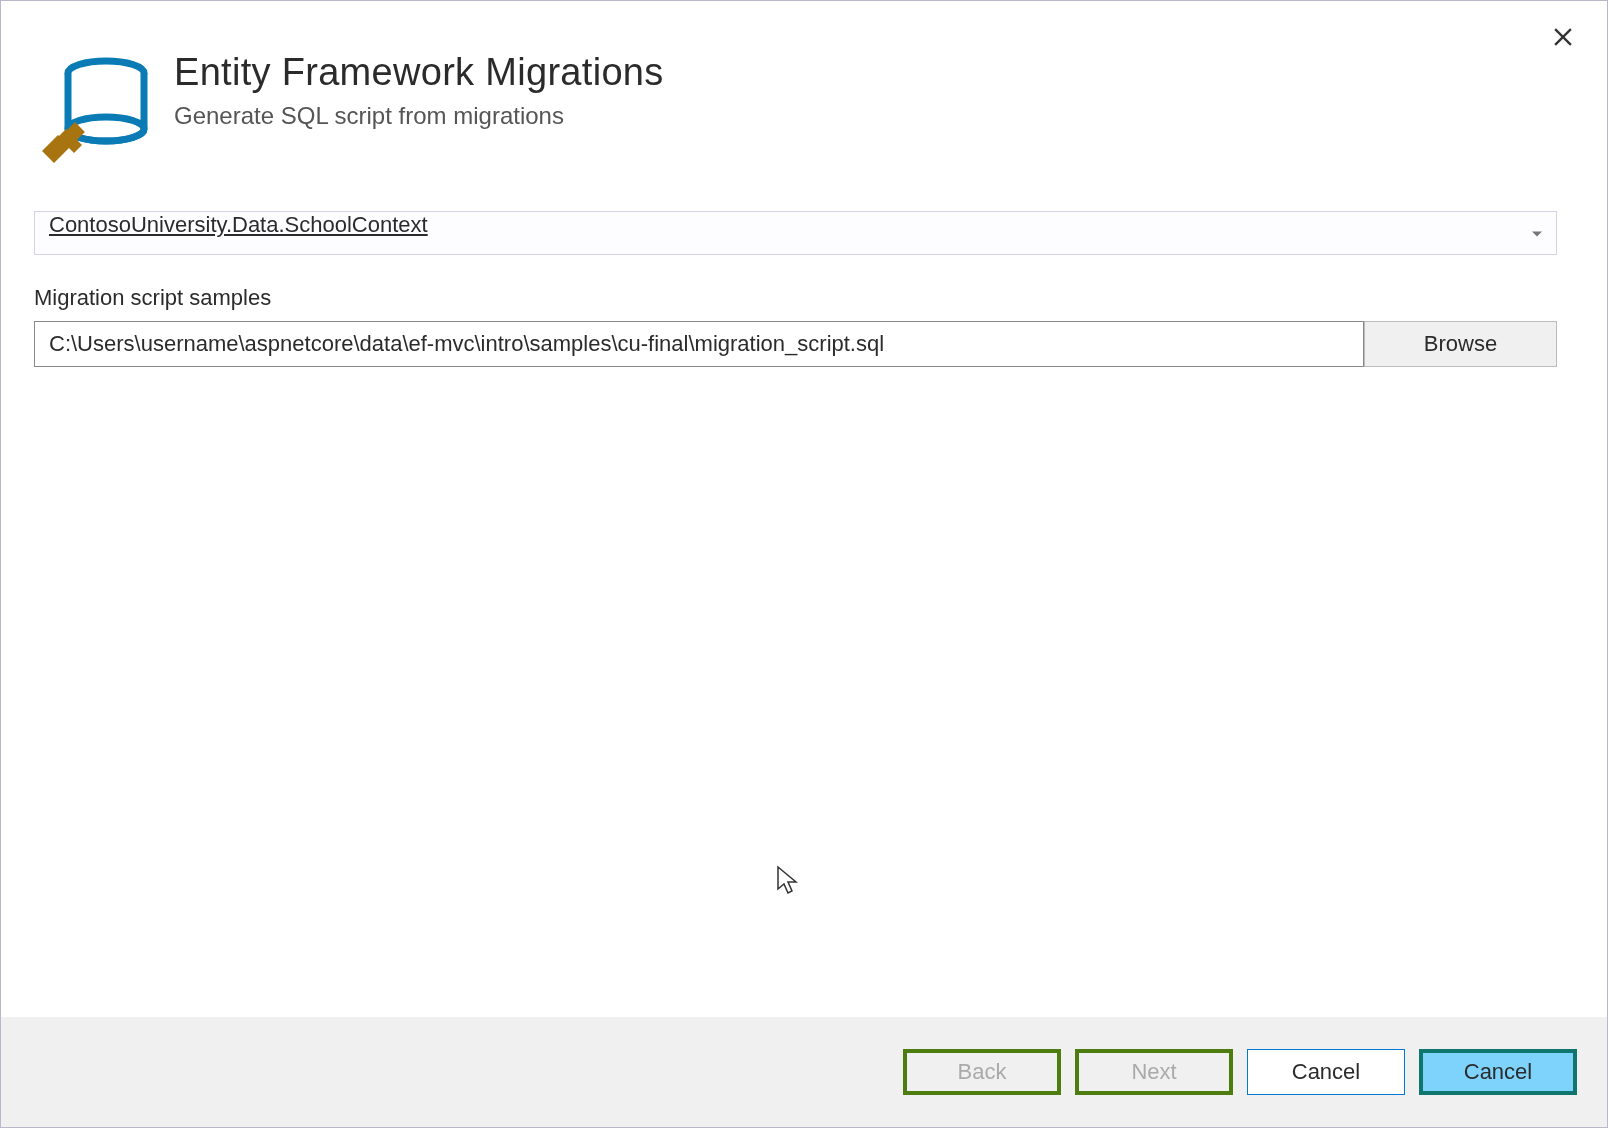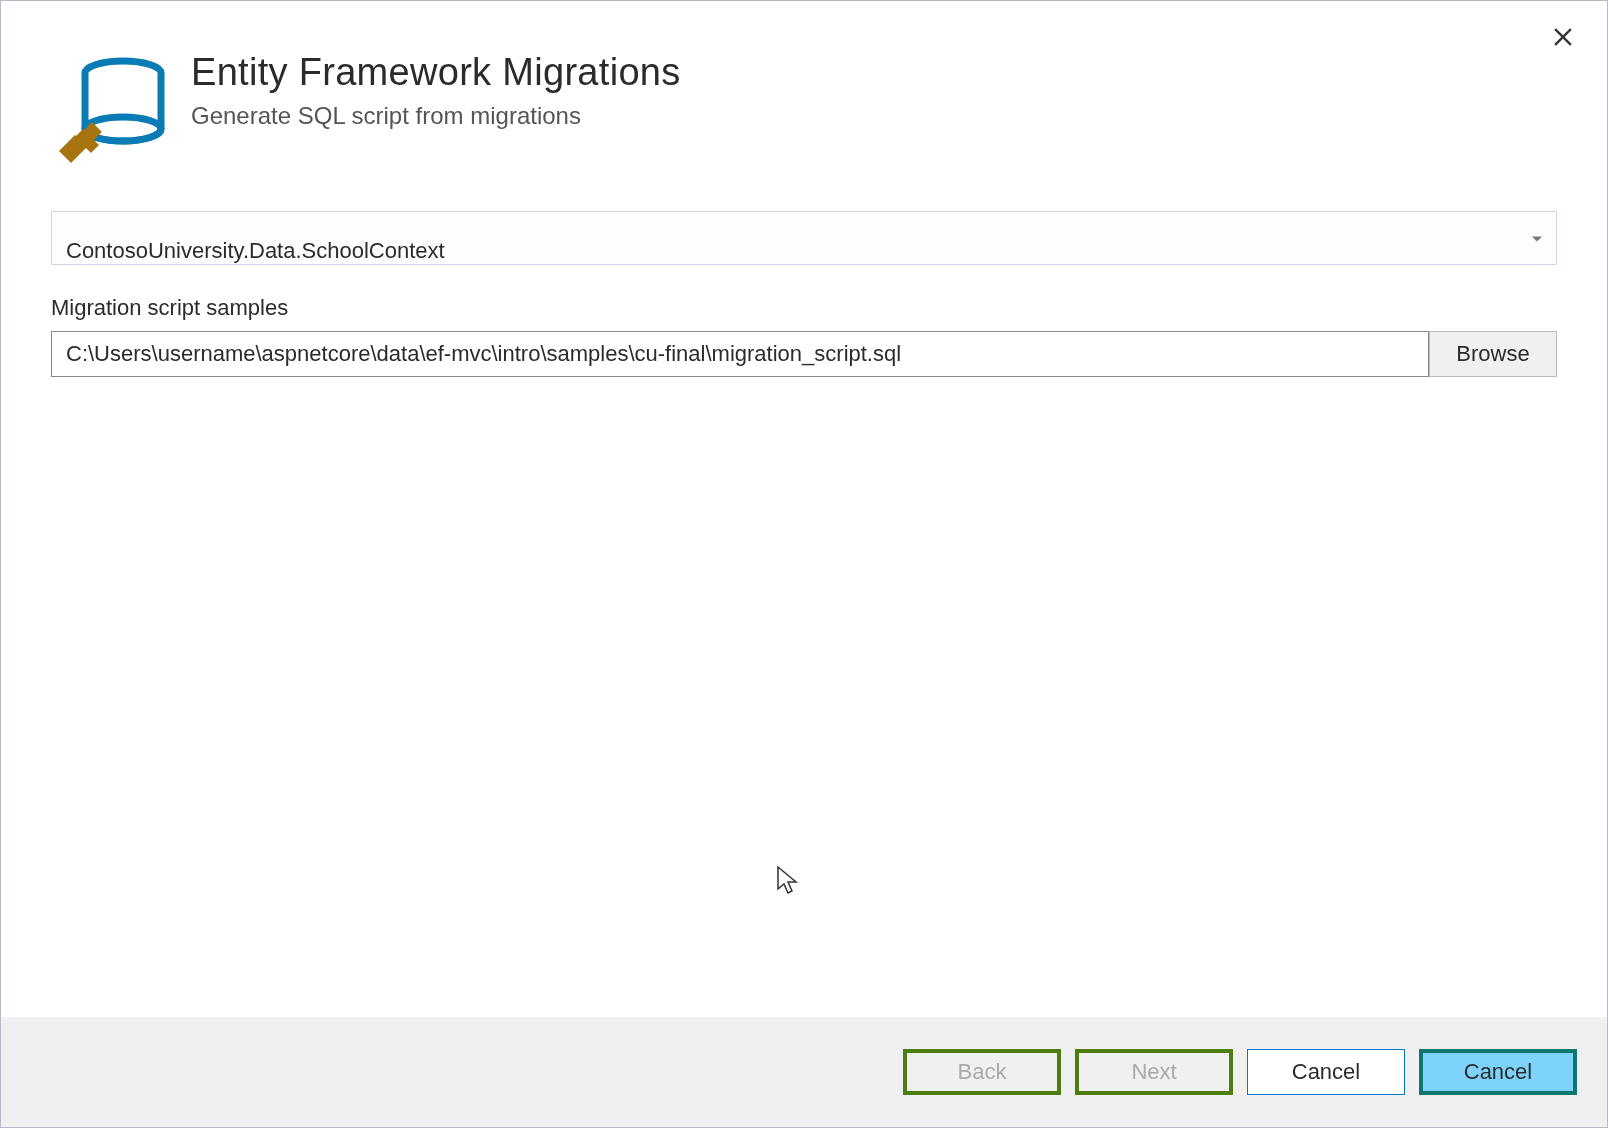--- a/index.html
+++ b/index.html
@@ -24,21 +24,21 @@
       cursor: pointer;
       display: flex;
       align-items: center;
       justify-content: center;
     }
     .close-btn svg {
       width: 18px;
       height: 18px;
     }
     .dialog-content {
-      padding: 50px 50px 0 50px;
+      padding: 50px 50px 0 33px;
     }
     .header {
       display: flex;
       align-items: flex-start;
       margin-bottom: 40px;
     }
     .header-icon {
       width: 120px;
       height: 120px;
       margin-right: 20px;
@@ -61,30 +61,31 @@
       margin-bottom: 30px;
     }
     .form-label {
       display: block;
       font-size: 22px;
       color: #2b2b2b;
       margin-bottom: 10px;
     }
     .dropdown {
       width: 100%;
-      height: 54px;
+      height: 44px;
       border: 1px solid #d8d0e8;
       background: #fdfcff;
       padding: 0 38px 0 14px;
       font-size: 22px;
       color: #2b2b2b;
       position: relative;
       display: flex;
-      align-items: flex-end;
-      cursor: pointer;
+      align-items: flex-start;
+      cursor: pointer;
+      text-decoration: underline;
     }
     .dropdown::after {
       content: '';
       position: absolute;
       right: 14px;
       top: 50%;
       transform: translateY(-30%);
       width: 0;
       height: 0;
       border-left: 5px solid transparent;
@@ -100,21 +101,21 @@
       flex: 1;
       height: 46px;
       border: 1px solid #888;
       background: #ffffff;
       padding: 0 14px;
       font-size: 22px;
       color: #2b2b2b;
       font-family: inherit;
     }
     .browse-btn {
-      width: 128px;
+      width: 193px;
       height: 46px;
       background: #f0f0f0;
       border: 1px solid #bbb;
       font-size: 22px;
       color: #2b2b2b;
       cursor: pointer;
       font-family: inherit;
     }
     .footer {
       position: absolute;

